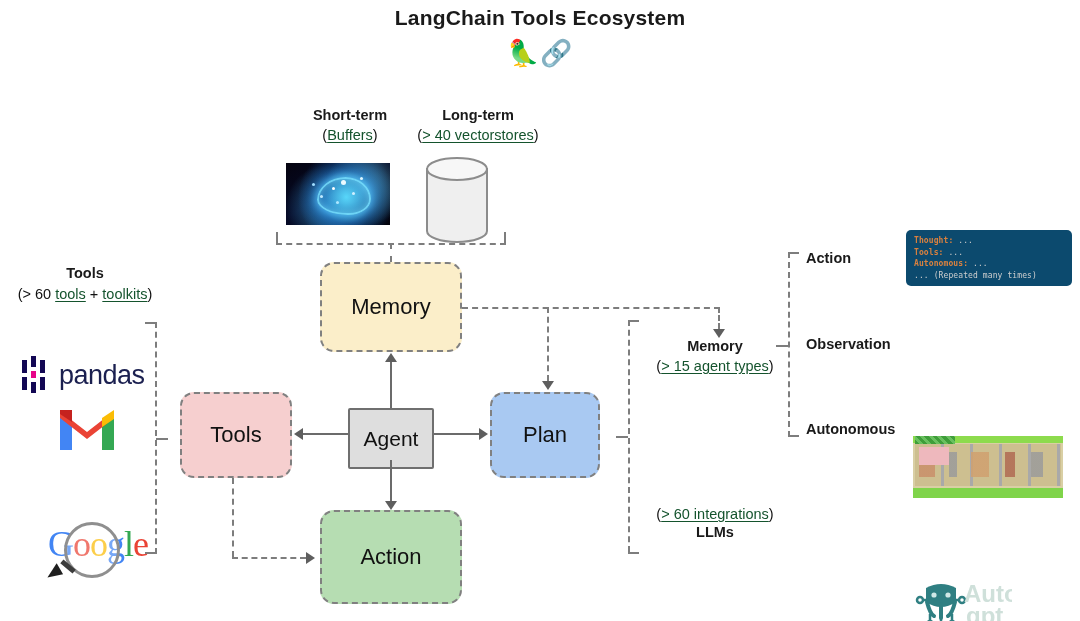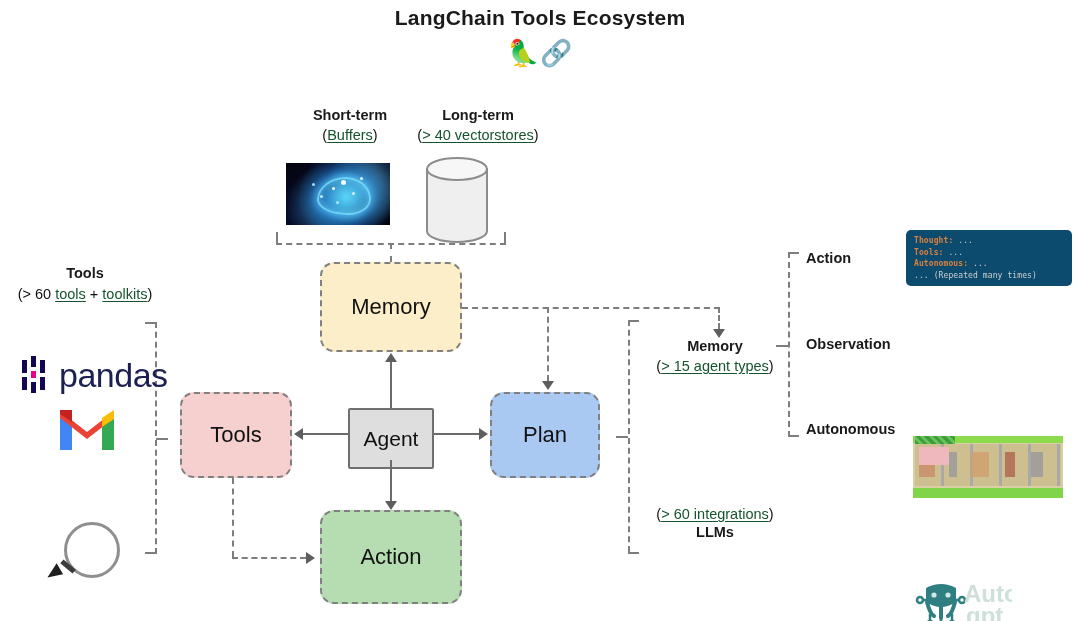--- a/index.html
+++ b/index.html
@@ -333,34 +333,35 @@
 <div class="abs" id="logo-pandas" style="left:20px; top:355px;">
   <svg width="30" height="38" viewBox="0 0 30 38" style="flex:none;">
     <rect x="2" y="4" width="5" height="13" fill="#130754"></rect>
     <rect x="2" y="21" width="5" height="13" fill="#130754"></rect>
     <rect x="11" y="0" width="5" height="11" fill="#130754"></rect>
     <rect x="11" y="15" width="5" height="7" fill="#e70488"></rect>
     <rect x="11" y="26" width="5" height="11" fill="#130754"></rect>
     <rect x="20" y="4" width="5" height="13" fill="#130754"></rect>
     <rect x="20" y="21" width="5" height="13" fill="#130754"></rect>
   </svg>
-  <span style="font-size:34px; color:#1b2050; margin-left:9px; letter-spacing:-.5px;">pandas</span>
+  <span style="font-size:27px; color:#1b2050; margin-left:9px; letter-spacing:-.5px;">pandas</span>
 </div>
 
 <div class="abs" id="logo-gmail" style="left:58px; top:408px;">
   <svg width="58" height="44" viewBox="0 0 58 44">
     <path d="M2 42 L2 10 L14 10 L14 42 Z" fill="#4285f4"></path>
     <path d="M44 42 L44 10 L56 10 L56 42 Z" fill="#34a853"></path>
     <path d="M2 10 L2 3 L29 24 L56 3 L56 10 L29 31 Z" fill="#ea4335"></path>
     <path d="M44 10 L56 2 L56 11 L44 19 Z" fill="#fbbc05"></path>
     <path d="M2 2 L14 2 L14 14 L2 6 Z" fill="#c5221f"></path>
   </svg>
 </div>
 
 <div class="abs" id="logo-google" style="left:38px; top:458px;">
+  <div class="abs g-text" style="left:10px; top:4px; white-space:nowrap;"><span class="g-b">G</span><span class="g-r">o</span><span class="g-y">o</span><span class="g-b">g</span><span class="g-g">l</span><span class="g-r">e</span></div>
   <div id="glass"></div>
   <div id="glass-handle"></div>
   <div id="glass-arrow"></div>
 </div>
 
 <div class="abs cap-title" style="left:630px; top:338px; width:170px;">
   <span>Memory</span>
 </div>
 <div class="abs cap-sub" style="left:630px; top:358px; width:170px;">
   <span>(</span><span class="lnk">&gt; 15 agent types</span><span>)</span>

